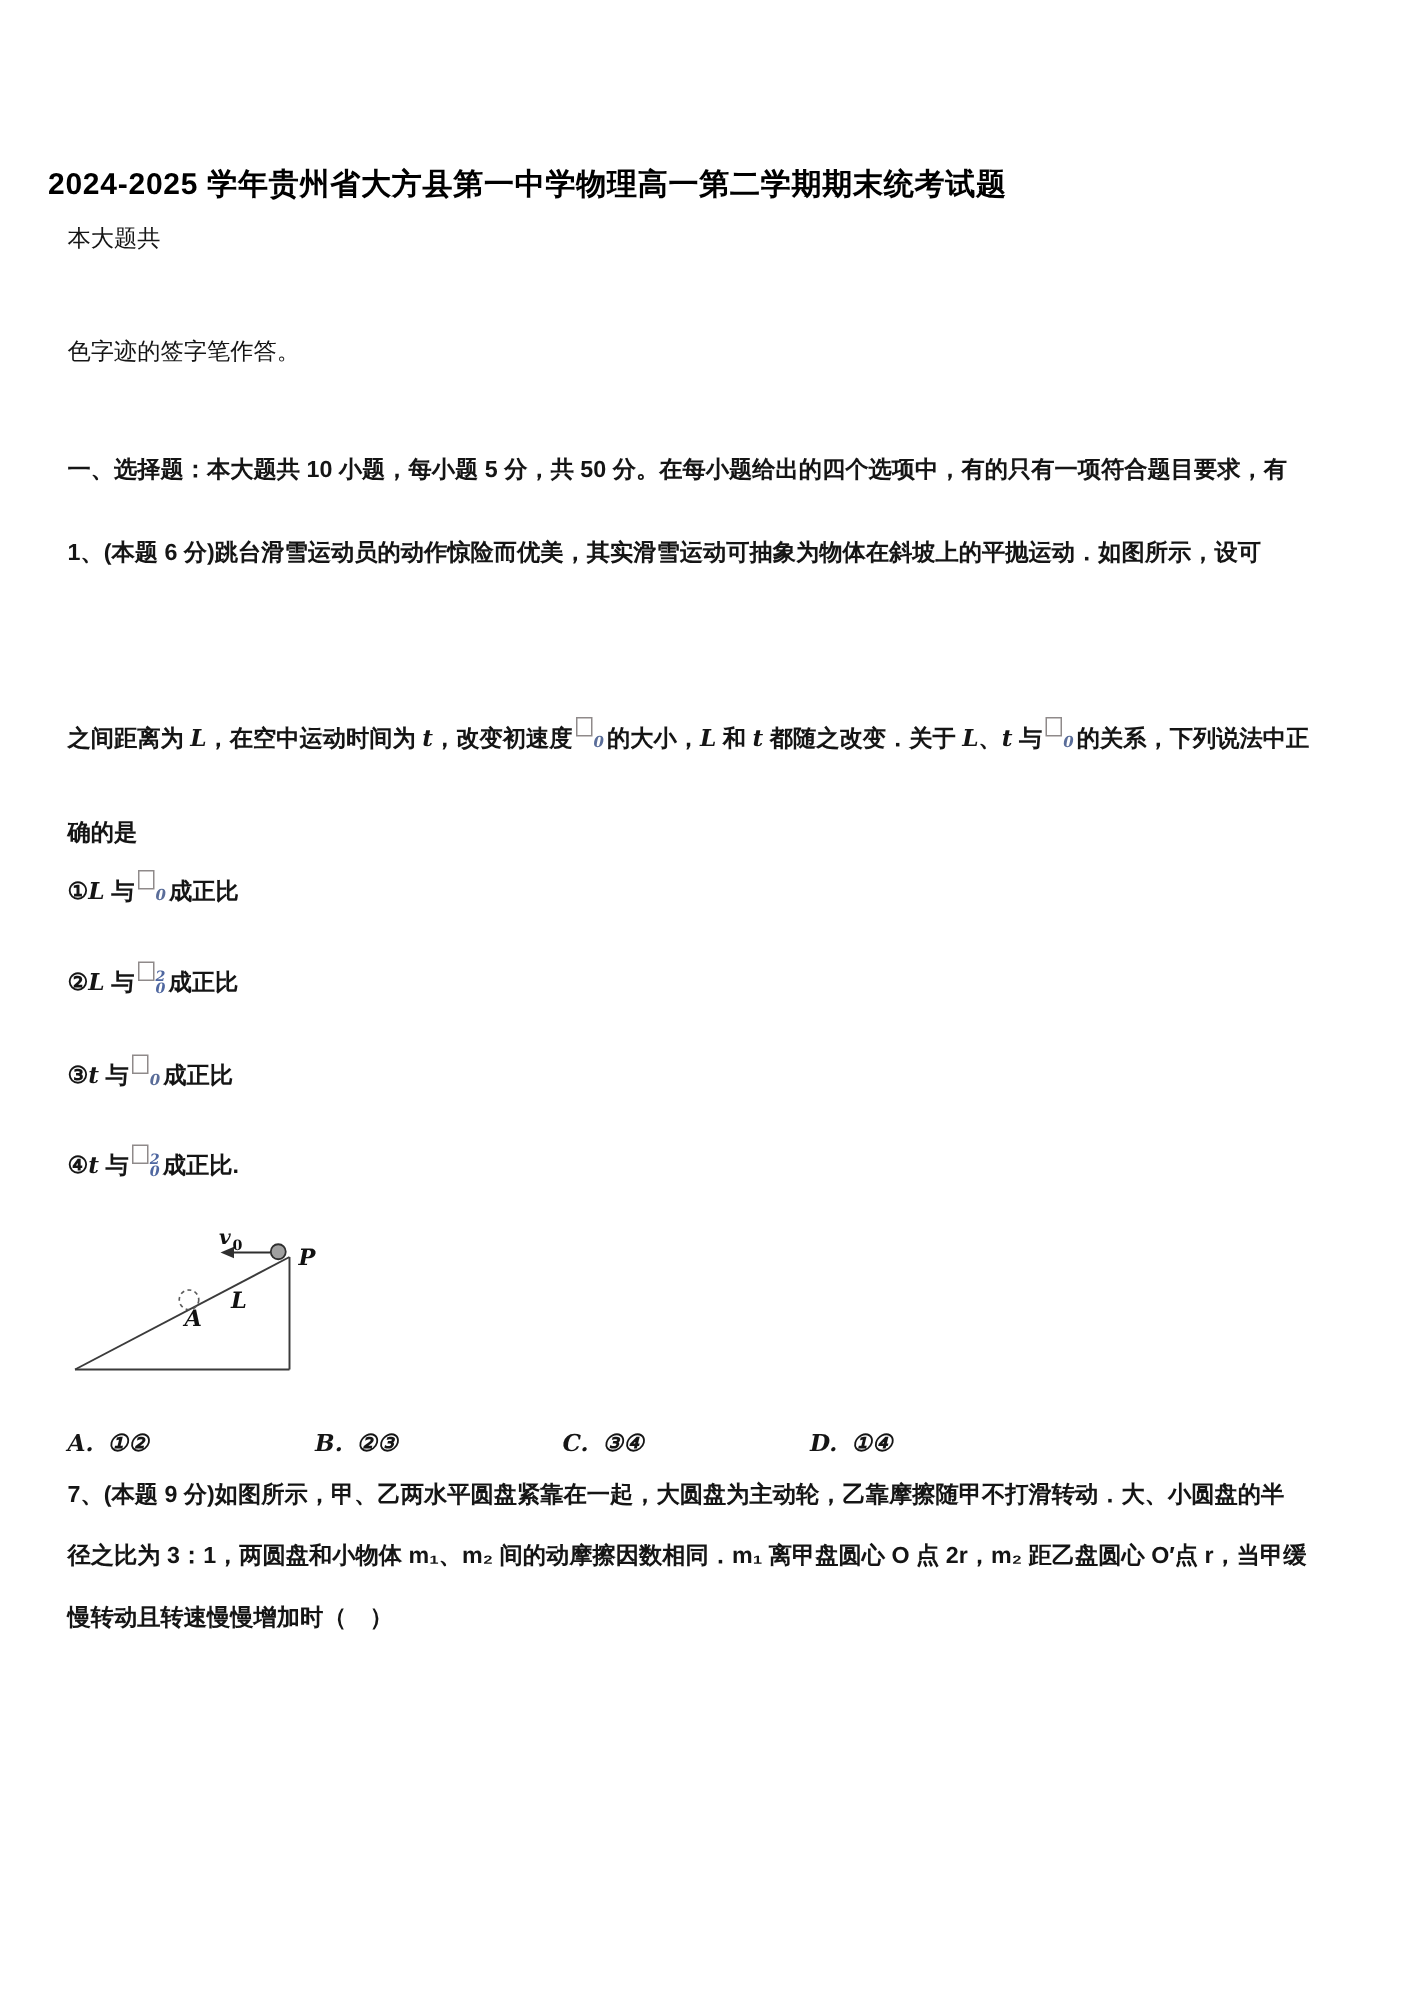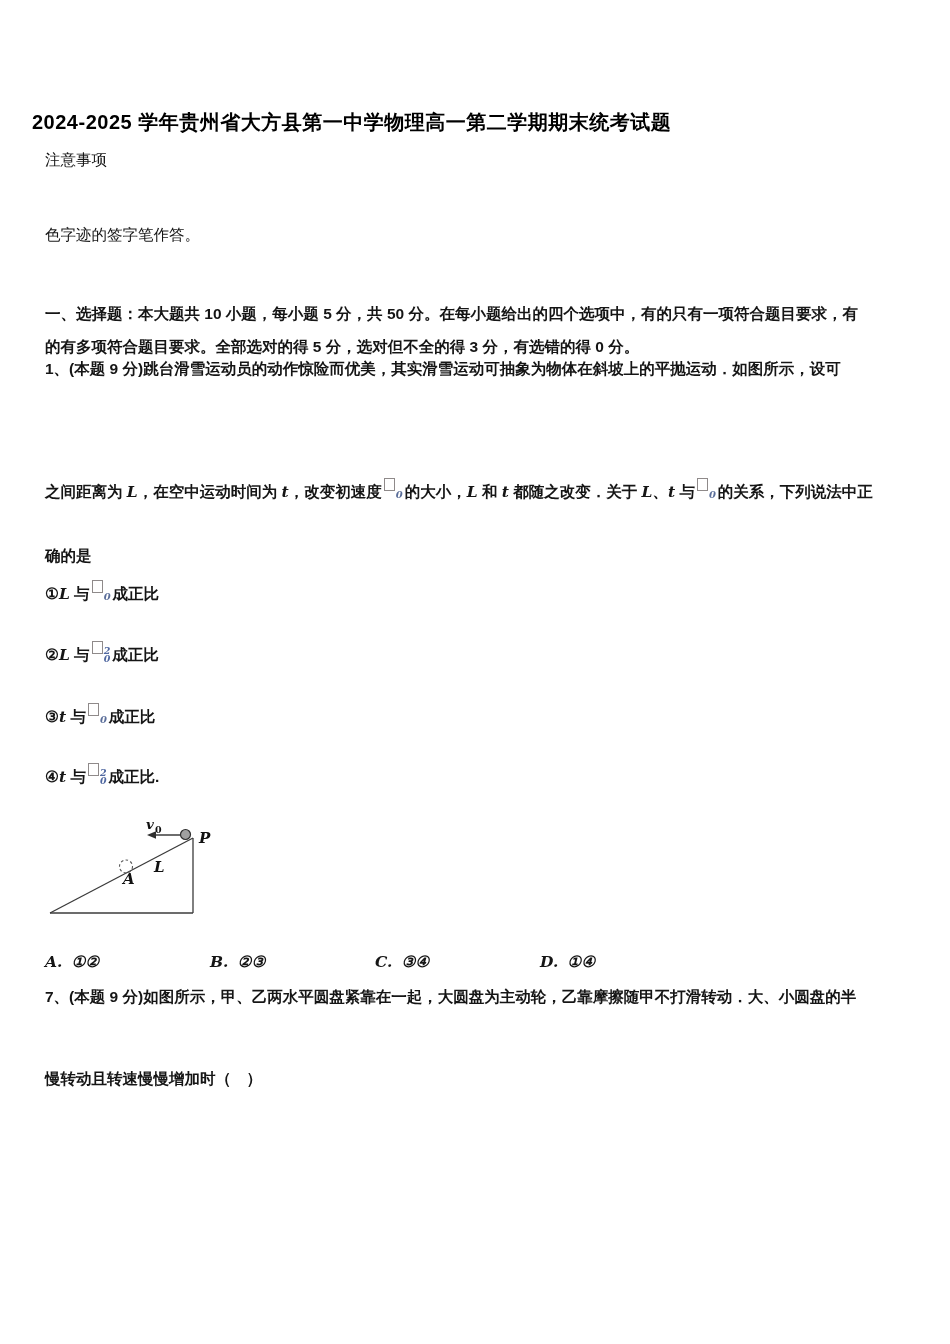--- a/index.html
+++ b/index.html
@@ -31,27 +31,26 @@
   .tv{font:italic 700 13.5px "DejaVu Serif",serif;fill:#111;}
   .tvs{font:700 9.5px "DejaVu Serif",serif;fill:#111;}
 </style>
 </head>
 <body>
 
 <div class="page">
 
   <h1 class="title">2024-2025 学年贵州省大方县第一中学物理高一第二学期期末统考试题</h1>
 
-  <div class="ln" style="top:149px">注意事项</div>
+  <div class="ln" style="top:149px">本大题共</div>
   <div class="ln" style="top:224px">色字迹的签字笔作答。</div>
 
   <div class="ln bold" style="top:303px">一、选择题：本大题共 10 小题，每小题 5 分，共 50 分。在每小题给出的四个选项中，有的只有一项符合题目要求，有</div>
-  <div class="ln bold" style="top:336px">的有多项符合题目要求。全部选对的得 5 分，选对但不全的得 3 分，有选错的得 0 分。</div>
 
-  <div class="ln bold" style="top:358px">1、(本题 9 分)跳台滑雪运动员的动作惊险而优美，其实滑雪运动可抽象为物体在斜坡上的平抛运动．如图所示，设可</div>
+  <div class="ln bold" style="top:358px">1、(本题 6 分)跳台滑雪运动员的动作惊险而优美，其实滑雪运动可抽象为物体在斜坡上的平抛运动．如图所示，设可</div>
 
 
   <div class="ln bold" style="top:481px">
     <span>之间距离为 </span><span class="var">L</span><span>，在空中运动时间为 </span><span class="var">t</span><span>，改变初速度</span><span class="mg"><span class="mgbox"></span><span class="mgsub">0</span></span><span>的大小，</span><span class="var">L</span><span> 和 </span><span class="var">t</span><span> 都随之改变．关于 </span><span class="var">L</span><span>、</span><span class="var">t</span><span> 与</span><span class="mg"><span class="mgbox"></span><span class="mgsub">0</span></span><span>的关系，下列说法中正</span>
   </div>
 
   <div class="ln bold" style="top:545px">确的是</div>
 
   <div class="ln bold" style="top:583px">
     <span>①</span><span class="var">L</span><span> 与</span><span class="mg"><span class="mgbox"></span><span class="mgsub">0</span></span><span>成正比</span>
@@ -82,15 +81,16 @@
     <text class="tl" x="157" y="35">P</text>
     <text class="tl" x="112" y="64">L</text>
     <text class="tl" x="81" y="76">A</text>
   </svg>
 
   <div class="ln bold" style="top:951px">
     <span class="ans"><span class="ans-label">A.</span><span>①②</span></span><span class="ans"><span class="ans-label">B.</span><span>②③</span></span><span class="ans"><span class="ans-label">C.</span><span>③④</span></span><span class="ans"><span class="ans-label">D.</span><span>①④</span></span>
   </div>
 
   <div class="ln bold" style="top:986px">7、(本题 9 分)如图所示，甲、乙两水平圆盘紧靠在一起，大圆盘为主动轮，乙靠摩擦随甲不打滑转动．大、小圆盘的半</div>
+  <div class="ln bold" style="top:1027px">径之比为 3：1，两圆盘和小物体 m₁、m₂ 间的动摩擦因数相同．m₁ 离甲盘圆心 O 点 2r，m₂ 距乙盘圆心 O′点 r，当甲缓</div>
   <div class="ln bold" style="top:1068px">慢转动且转速慢慢增加时（　）</div>
 
 </div>
 
 </body></html>

